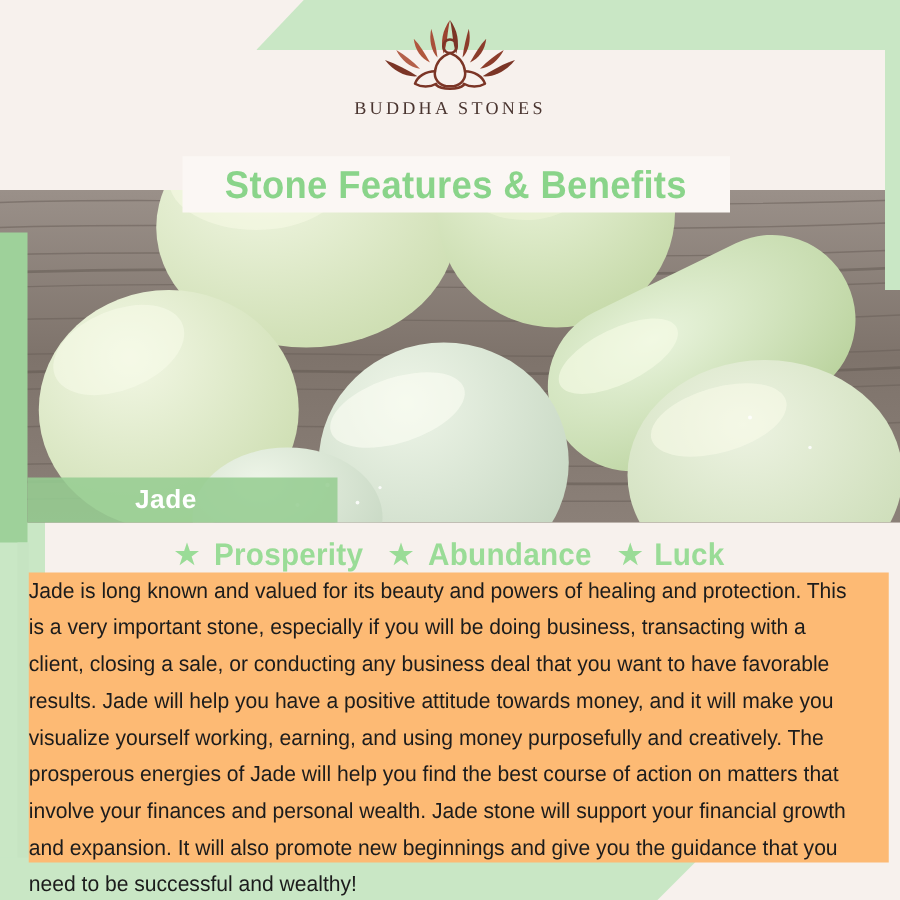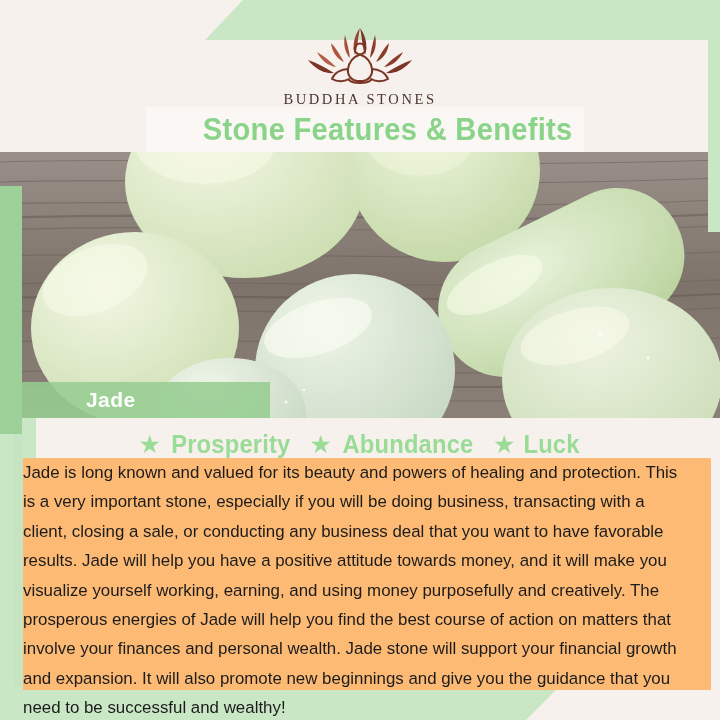--- a/index.html
+++ b/index.html
@@ -36,36 +36,36 @@
   }
   .deco-bottom-left{
     position:absolute;left:0;bottom:0;width:560px;height:34px;
     background:#c9e7c5;
     clip-path:polygon(0 0, 100% 0, calc(100% - 34px) 100%, 0 100%);
     z-index:2;
   }
 
   
   .logo-wrap{
-    position:absolute;top:24px;left:0;width:720px;height:92px;
+    position:absolute;top:12px;left:0;width:720px;height:92px;
     display:flex;flex-direction:column;align-items:center;justify-content:flex-start;
     z-index:6;
   }
   .logo-mark{width:118px;height:66px;display:block;}
   .logo-text{
     margin-top:1px;
     font-family:"Liberation Serif", serif;
     font-size:14.5px;letter-spacing:2.6px;color:#4a3530;font-weight:400;
   }
 
   
   .title-banner{
-    position:absolute;top:107px;left:146px;width:438px;height:45px;
+    position:absolute;top:125px;left:146px;width:438px;height:45px;
     background:#fbf7f4;
-    display:flex;align-items:center;justify-content:flex-end;
+    display:flex;align-items:center;justify-content:center;
     z-index:7;
   }
   .title-text{
     font-size:31px;font-weight:bold;color:#8ad48a;
     font-family:"Liberation Sans Narrow","Liberation Sans",sans-serif;
     transform:scaleX(0.94);letter-spacing:.3px;white-space:nowrap;
   }
 
   
   .photo{
@@ -73,21 +73,21 @@
     overflow:hidden;z-index:2;background:#8e8279;
   }
   .photo svg{display:block;width:720px;height:266px;}
 
   .jade-band{
     position:absolute;left:22px;top:382px;width:248px;height:36px;
     background:rgba(150,205,146,.88);
     display:flex;align-items:center;z-index:6;
   }
   .jade-label{
-    color:#ffffff;font-size:21px;font-weight:bold;padding-left:64px;
+    color:#ffffff;font-size:21px;font-weight:bold;padding-left:86px;
     letter-spacing:.4px;
   }
 
   
   .keywords{
     position:absolute;top:430px;left:0;width:720px;
     display:flex;align-items:center;justify-content:center;gap:16px;
     z-index:6;
   }
   .kw{display:flex;align-items:center;gap:7px;}

